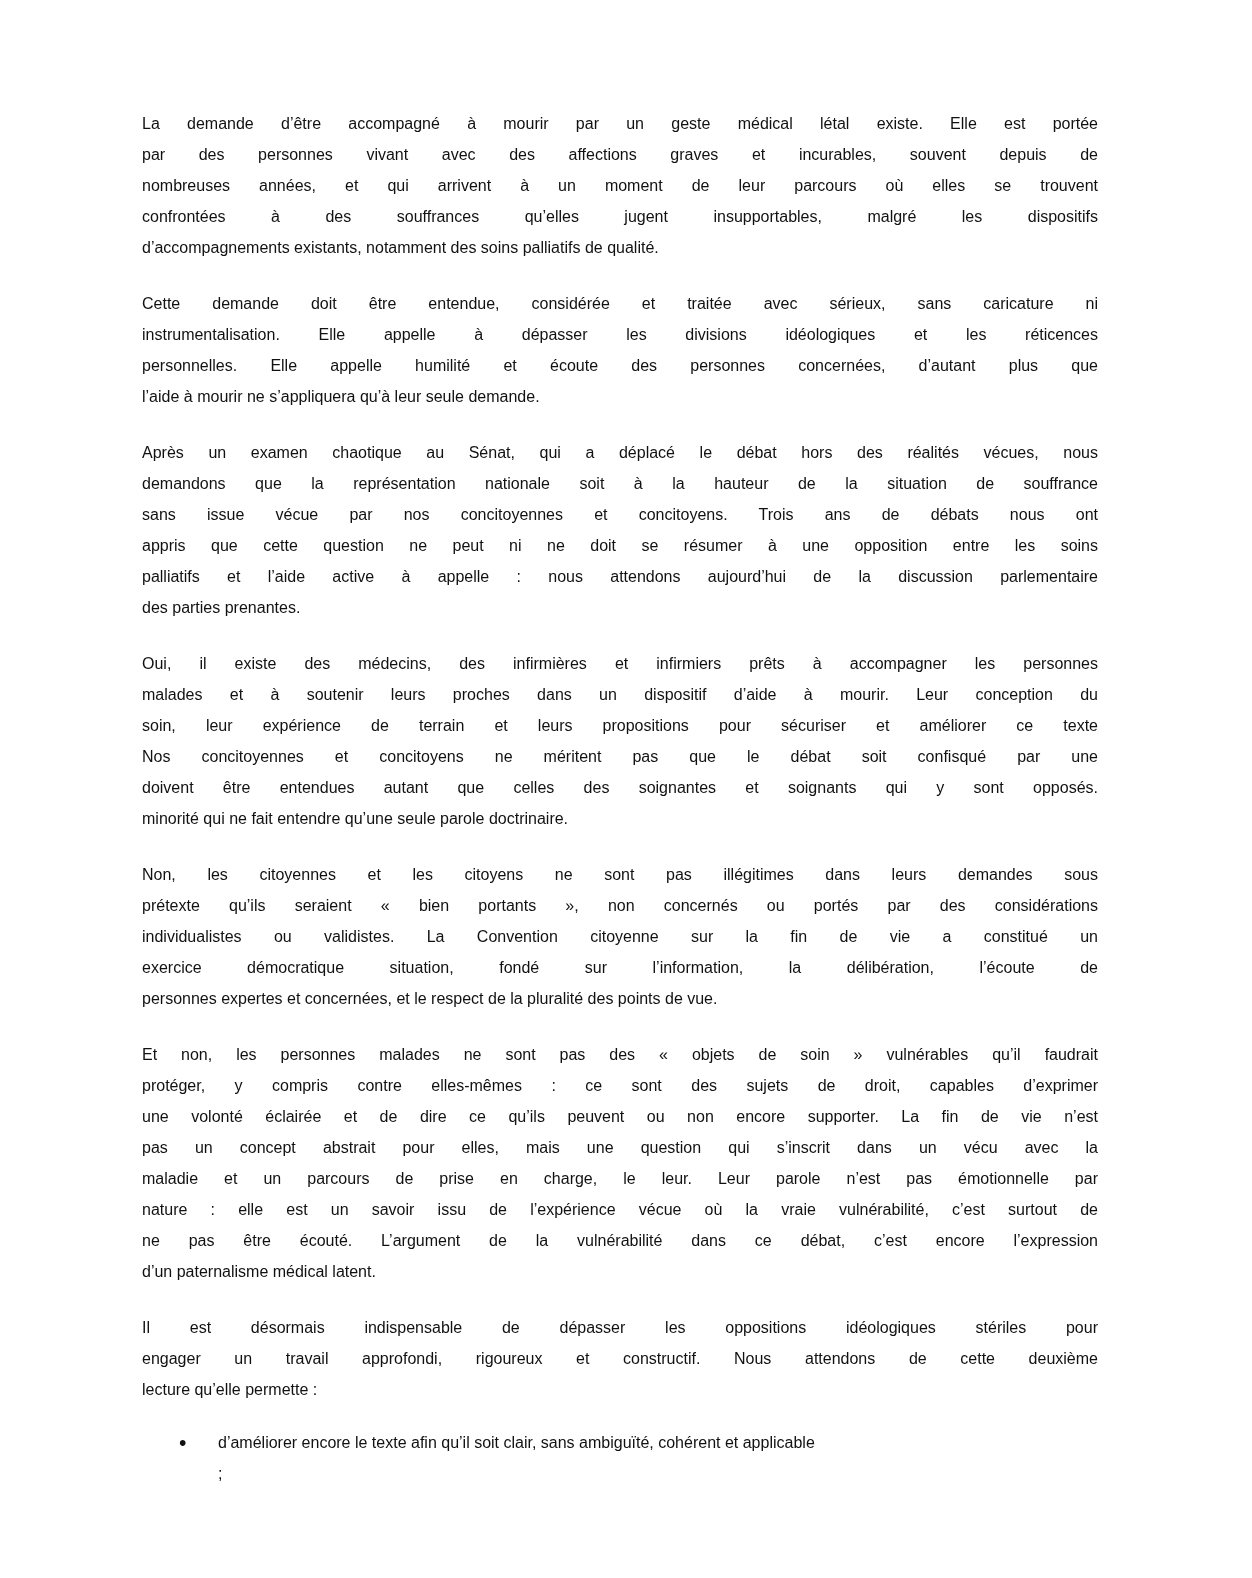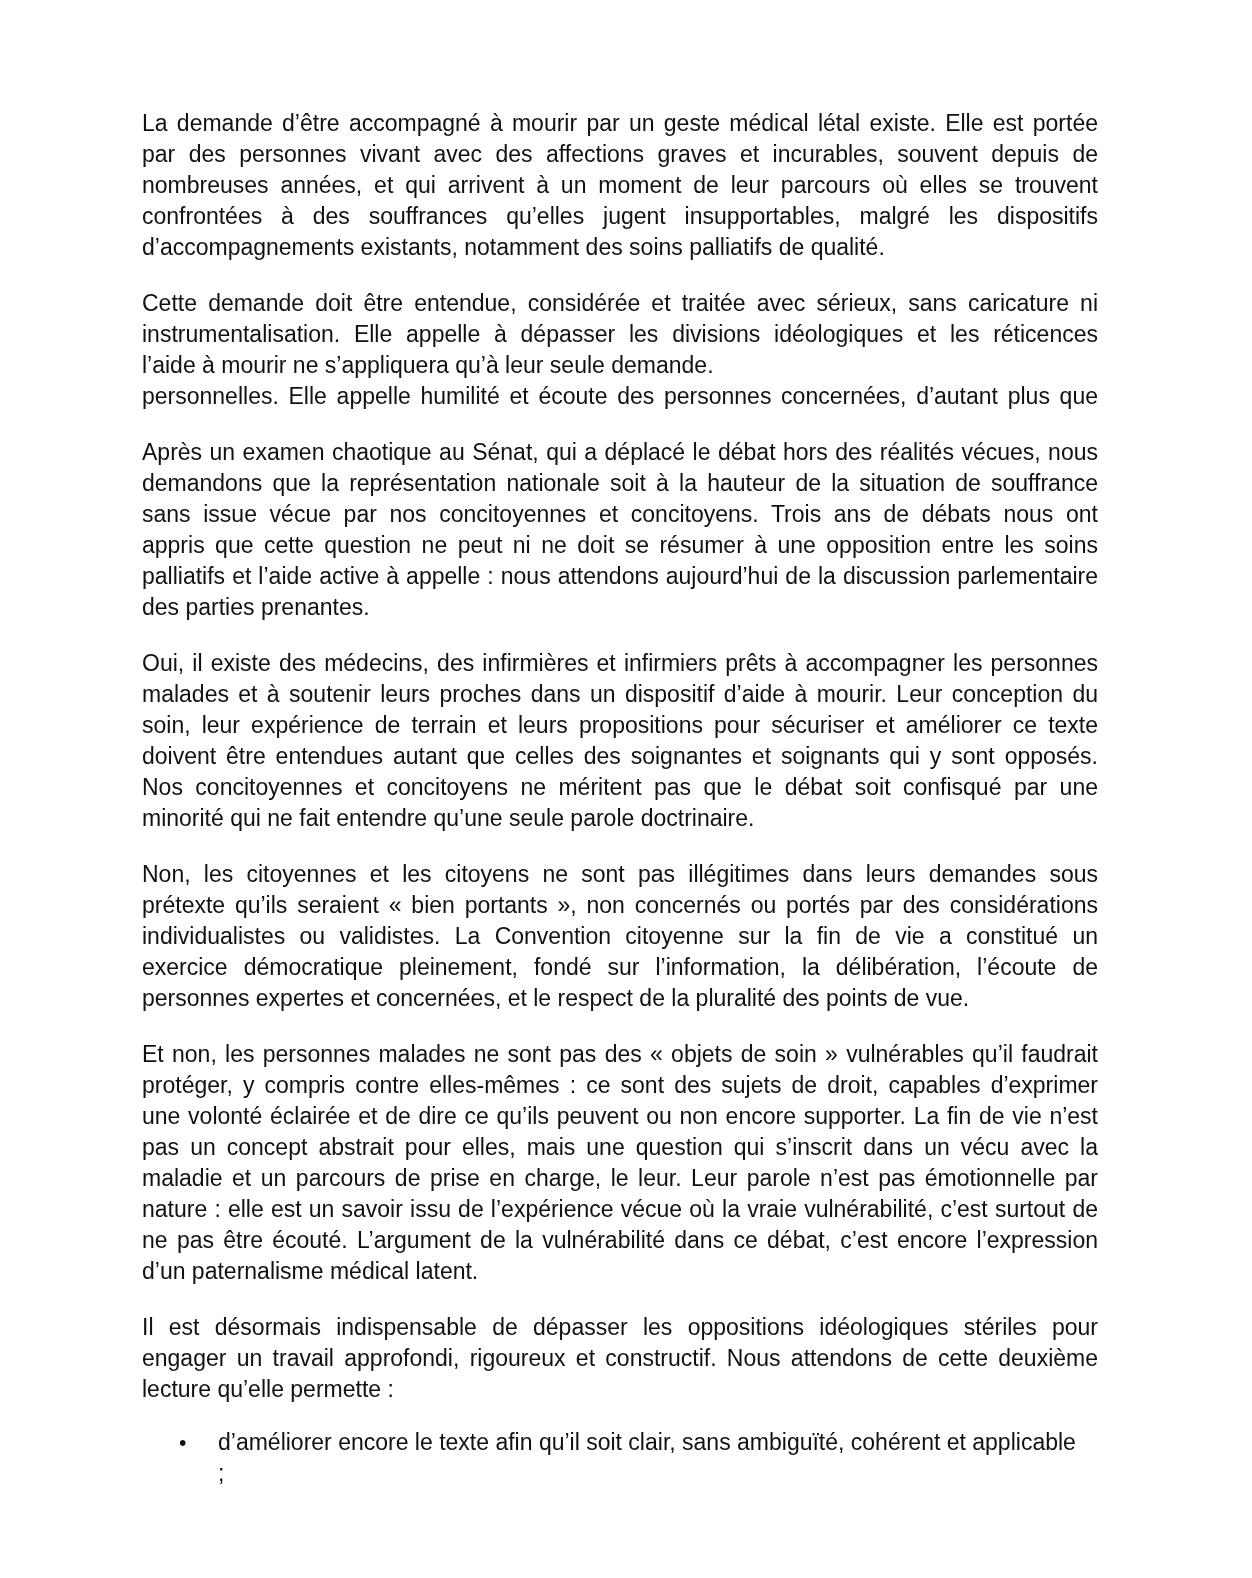--- a/index.html
+++ b/index.html
@@ -20,21 +20,21 @@
       left: 142px;
       top: 108px;
       width: 956px;
     }
     .para {
       margin: 0 0 25px 0;
       padding: 0;
     }
     .line {
       display: block;
-      font-size: 23px;
+      font-size: 16px;
       line-height: 31px;
       height: 31px;
       white-space: nowrap;
       text-align: justify;
       text-align-last: justify;
       overflow: visible;
     }
     .line.last {
       text-align: left;
       text-align-last: left;
@@ -71,47 +71,47 @@
     <span class="line">La demande d’être accompagné à mourir par un geste médical létal existe. Elle est portée</span>
     <span class="line">par des personnes vivant avec des affections graves et incurables, souvent depuis de</span>
     <span class="line">nombreuses années, et qui arrivent à un moment de leur parcours où elles se trouvent</span>
     <span class="line">confrontées à des souffrances qu’elles jugent insupportables, malgré les dispositifs</span>
     <span class="line last">d’accompagnements existants, notamment des soins palliatifs de qualité.</span>
   </div>
 
   <div class="para">
     <span class="line">Cette demande doit être entendue, considérée et traitée avec sérieux, sans caricature ni</span>
     <span class="line">instrumentalisation. Elle appelle à dépasser les divisions idéologiques et les réticences</span>
+    <span class="line">personnelles. Elle appelle humilité et écoute des personnes concernées, d’autant plus que</span>
     <span class="line last">l’aide à mourir ne s’appliquera qu’à leur seule demande.</span>
-    <span class="line">personnelles. Elle appelle humilité et écoute des personnes concernées, d’autant plus que</span>
   </div>
 
   <div class="para">
     <span class="line">Après un examen chaotique au Sénat, qui a déplacé le débat hors des réalités vécues, nous</span>
     <span class="line">demandons que la représentation nationale soit à la hauteur de la situation de souffrance</span>
     <span class="line">sans issue vécue par nos concitoyennes et concitoyens. Trois ans de débats nous ont</span>
     <span class="line">appris que cette question ne peut ni ne doit se résumer à une opposition entre les soins</span>
     <span class="line">palliatifs et l’aide active à appelle : nous attendons aujourd’hui de la discussion parlementaire</span>
     <span class="line last">des parties prenantes.</span>
   </div>
 
   <div class="para">
     <span class="line">Oui, il existe des médecins, des infirmières et infirmiers prêts à accompagner les personnes</span>
     <span class="line">malades et à soutenir leurs proches dans un dispositif d’aide à mourir. Leur conception du</span>
     <span class="line">soin, leur expérience de terrain et leurs propositions pour sécuriser et améliorer ce texte</span>
+    <span class="line">Nos concitoyennes et concitoyens ne méritent pas que le débat soit confisqué par une</span>
     <span class="line">doivent être entendues autant que celles des soignantes et soignants qui y sont opposés.</span>
-    <span class="line">Nos concitoyennes et concitoyens ne méritent pas que le débat soit confisqué par une</span>
     <span class="line last">minorité qui ne fait entendre qu’une seule parole doctrinaire.</span>
   </div>
 
   <div class="para">
     <span class="line">Non, les citoyennes et les citoyens ne sont pas illégitimes dans leurs demandes sous</span>
     <span class="line">prétexte qu’ils seraient « bien portants », non concernés ou portés par des considérations</span>
     <span class="line">individualistes ou validistes. La Convention citoyenne sur la fin de vie a constitué un</span>
-    <span class="line">exercice démocratique pleinement, fondé sur l’information, la délibération, l’écoute de</span>
+    <span class="line">exercice démocratique situation, fondé sur l’information, la délibération, l’écoute de</span>
     <span class="line last">personnes expertes et concernées, et le respect de la pluralité des points de vue.</span>
   </div>
 
   <div class="para">
     <span class="line">Et non, les personnes malades ne sont pas des « objets de soin » vulnérables qu’il faudrait</span>
     <span class="line">protéger, y compris contre elles-mêmes : ce sont des sujets de droit, capables d’exprimer</span>
     <span class="line">une volonté éclairée et de dire ce qu’ils peuvent ou non encore supporter. La fin de vie n’est</span>
     <span class="line">pas un concept abstrait pour elles, mais une question qui s’inscrit dans un vécu avec la</span>
     <span class="line">maladie et un parcours de prise en charge, le leur. Leur parole n’est pas émotionnelle par</span>
     <span class="line">nature : elle est un savoir issu de l’expérience vécue où la vraie vulnérabilité, c’est surtout de</span>

